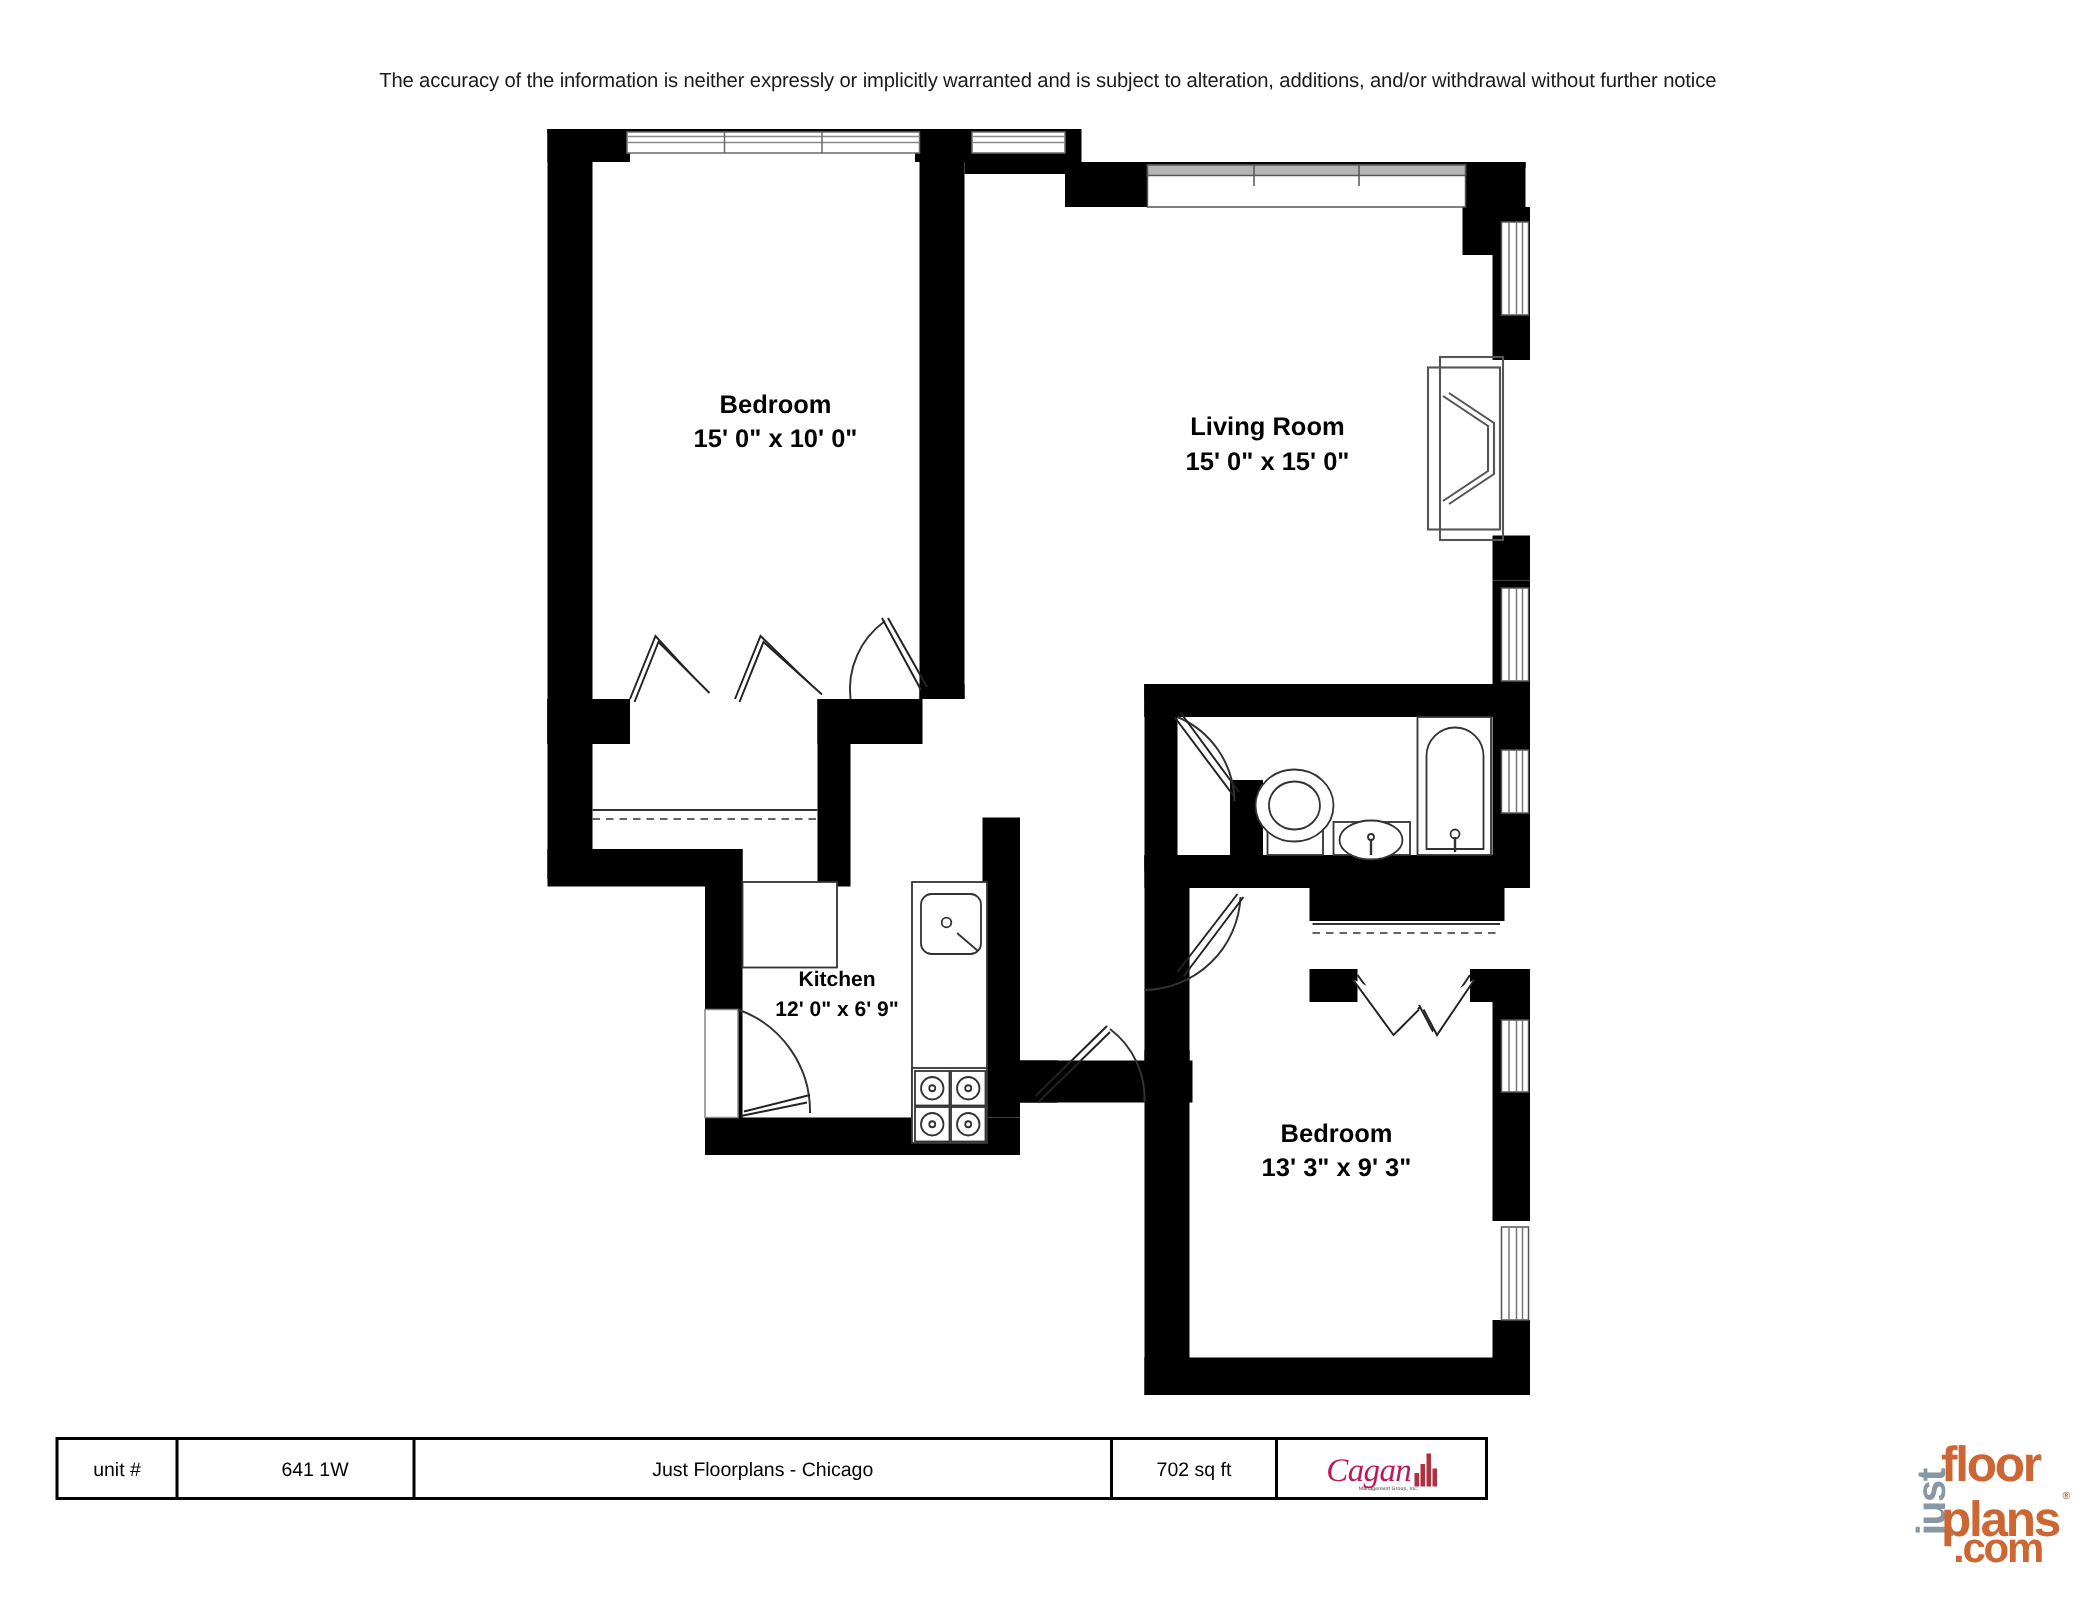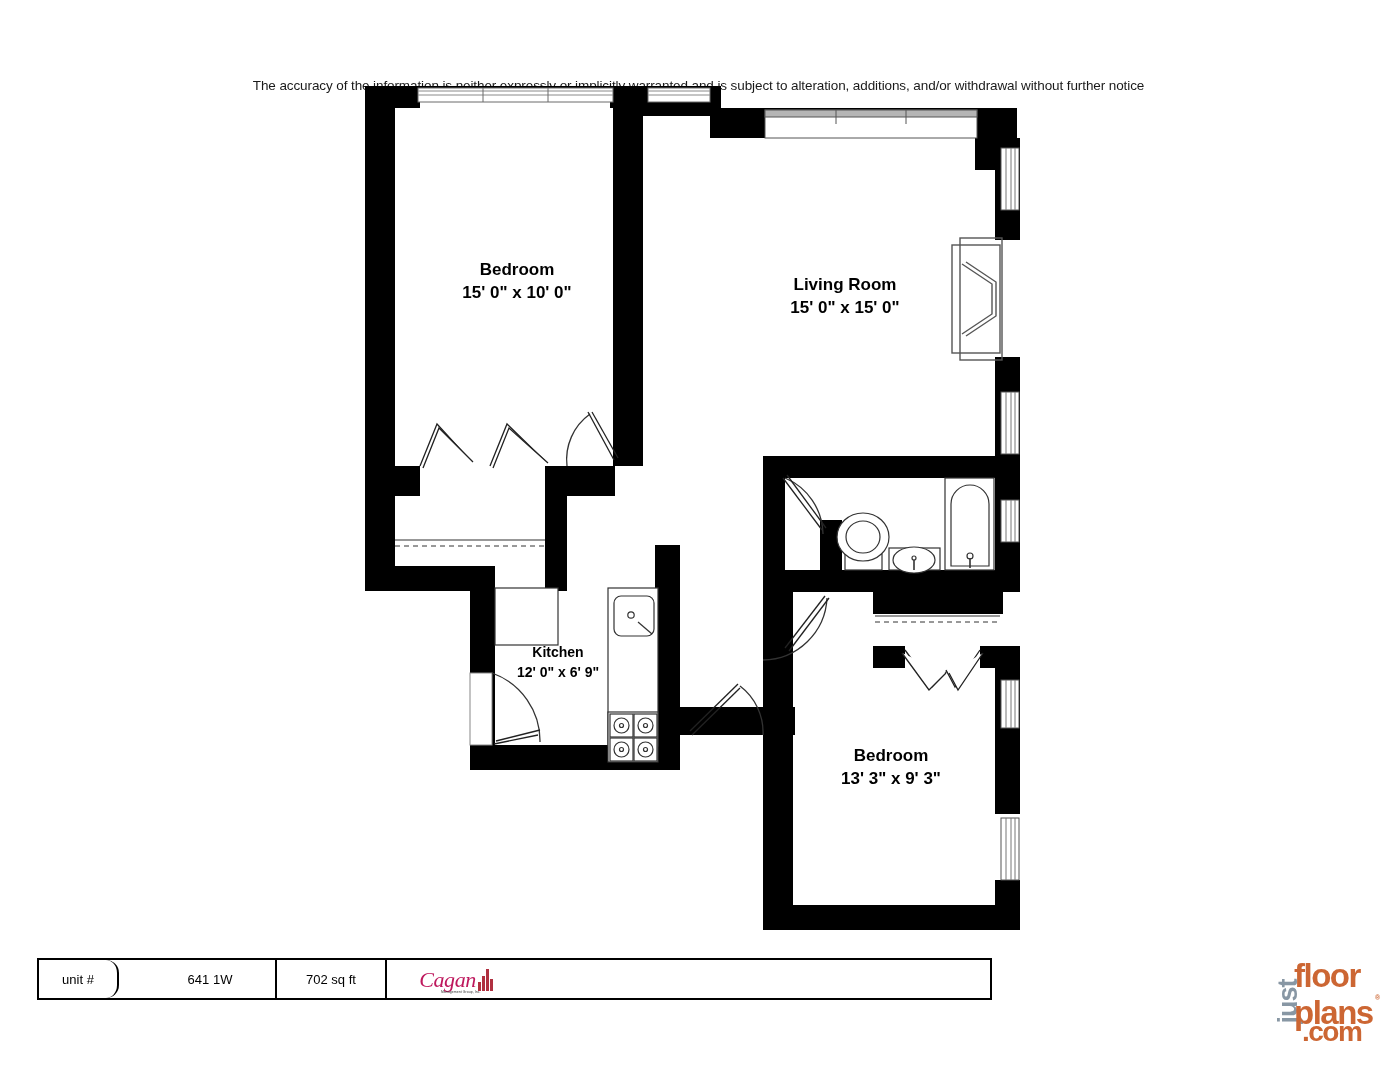--- a/index.html
+++ b/index.html
@@ -17,21 +17,20 @@
   #disclaimer {
     position: absolute;
     top: 46px;
     left: 0;
     width: 1397px;
     text-align: center;
     font-size: 13.5px;
     color: #1a1a1a;
     font-family: "Liberation Sans", sans-serif;
     letter-spacing: -0.1px;
-    margin-top: 32px;
   }
   #plan-wrap {
     position: absolute;
     top: 0;
     left: 0;
     width: 1397px;
     height: 1080px;
   }
   svg.plan {
     display: block;
@@ -78,21 +77,21 @@
   #tb-row2 > div {
     display: flex;
     align-items: center;
     justify-content: center;
     border-right: 2px solid #000;
     box-sizing: border-box;
     font-size: 13px;
     color: #000;
   }
   #tb-row2 > div:last-child { border-right: none; }
-  .tb-unitlabel { width: 80px; border-radius: 13px; }
+  .tb-unitlabel { width: 80px; }
   .tb-unitval   { width: 158px; padding-left: 26px; }
   .tb-company   { flex: 1; }
   .tb-sqft      { width: 110px; }
   .tb-logo      { width: 138px; position: relative; }
 
   
   .cagan {
     display: flex;
     align-items: flex-end;
     justify-content: center;
@@ -432,20 +431,21 @@
     <text class="roomlabel dim" x="891" y="784">13' 3" x 9' 3"</text>
   </g>
 
 </svg>
 </div>
 
 <div id="titleblock">
   <div id="tb-row2">
     <div class="tb-unitlabel">unit #</div>
     <div class="tb-unitval">641 1W</div>
+    <div class="tb-company">Just Floorplans - Chicago</div>
     <div class="tb-sqft">702 sq ft</div>
     <div class="tb-logo">
       <div class="cagan">
         <span class="cagan-word">Cagan</span>
         <span class="cagan-bars">
           <i style="height:9px"></i>
             <i style="height:15px"></i>
             <i style="height:22px"></i>
             <i style="height:12px"></i>
         </span>

